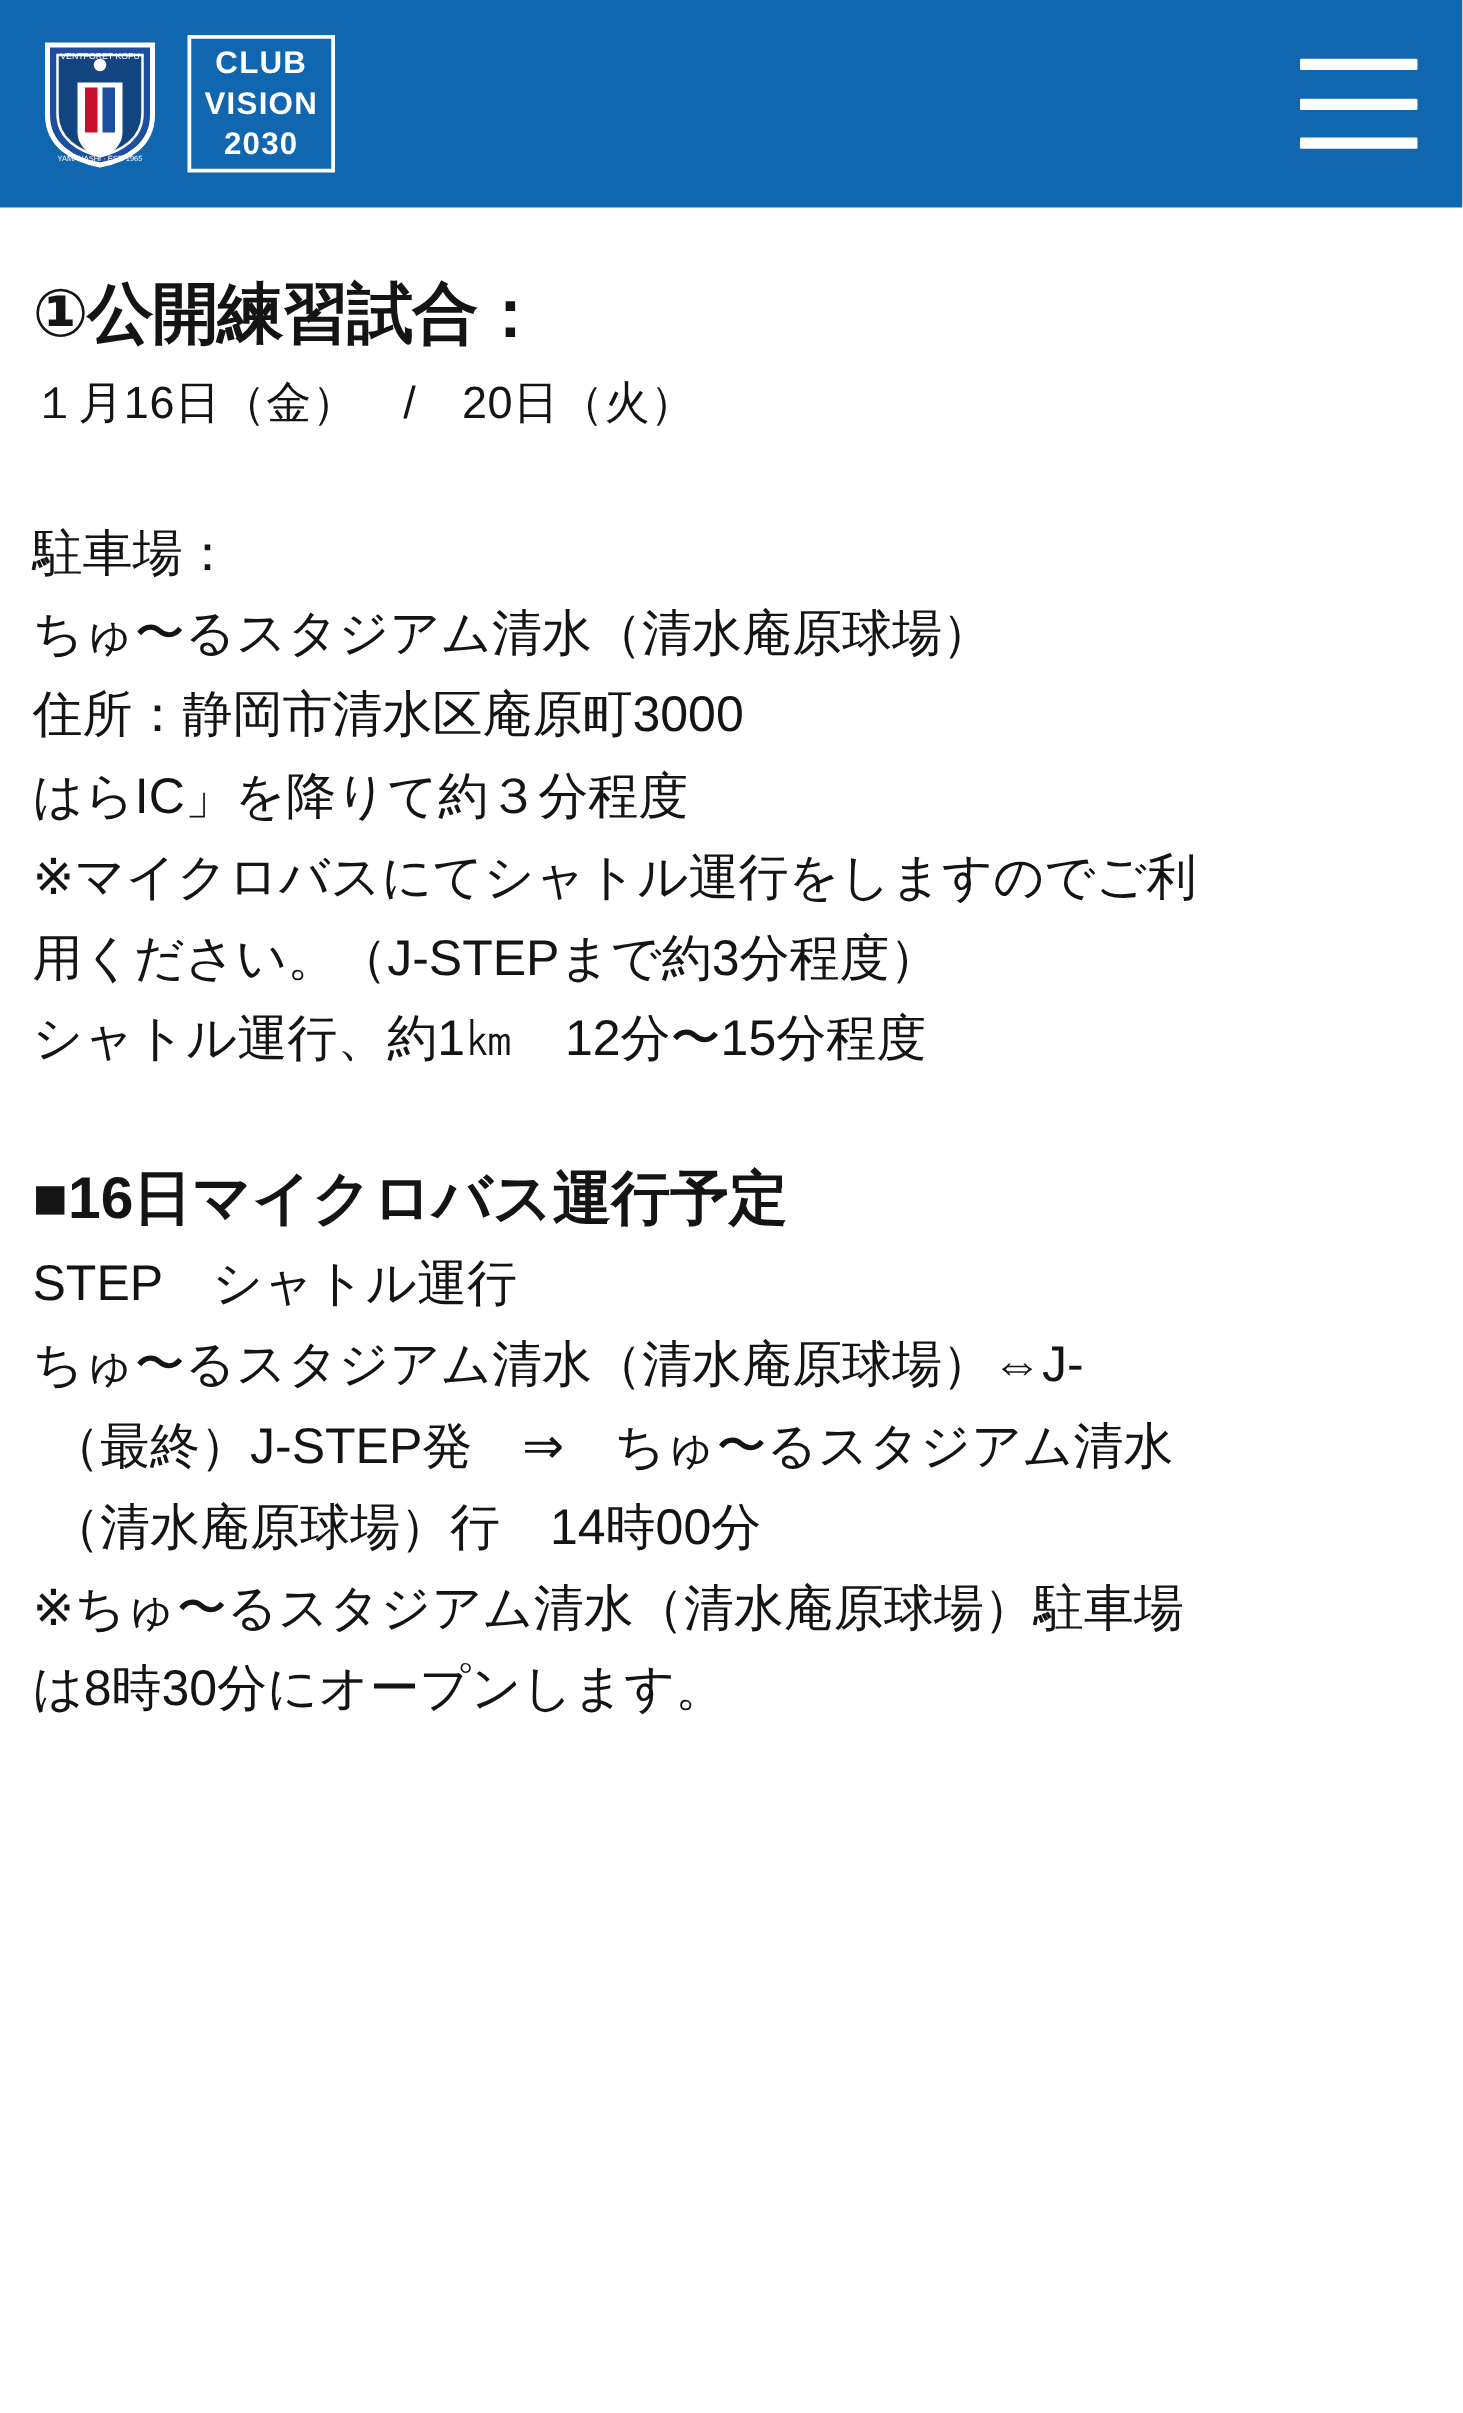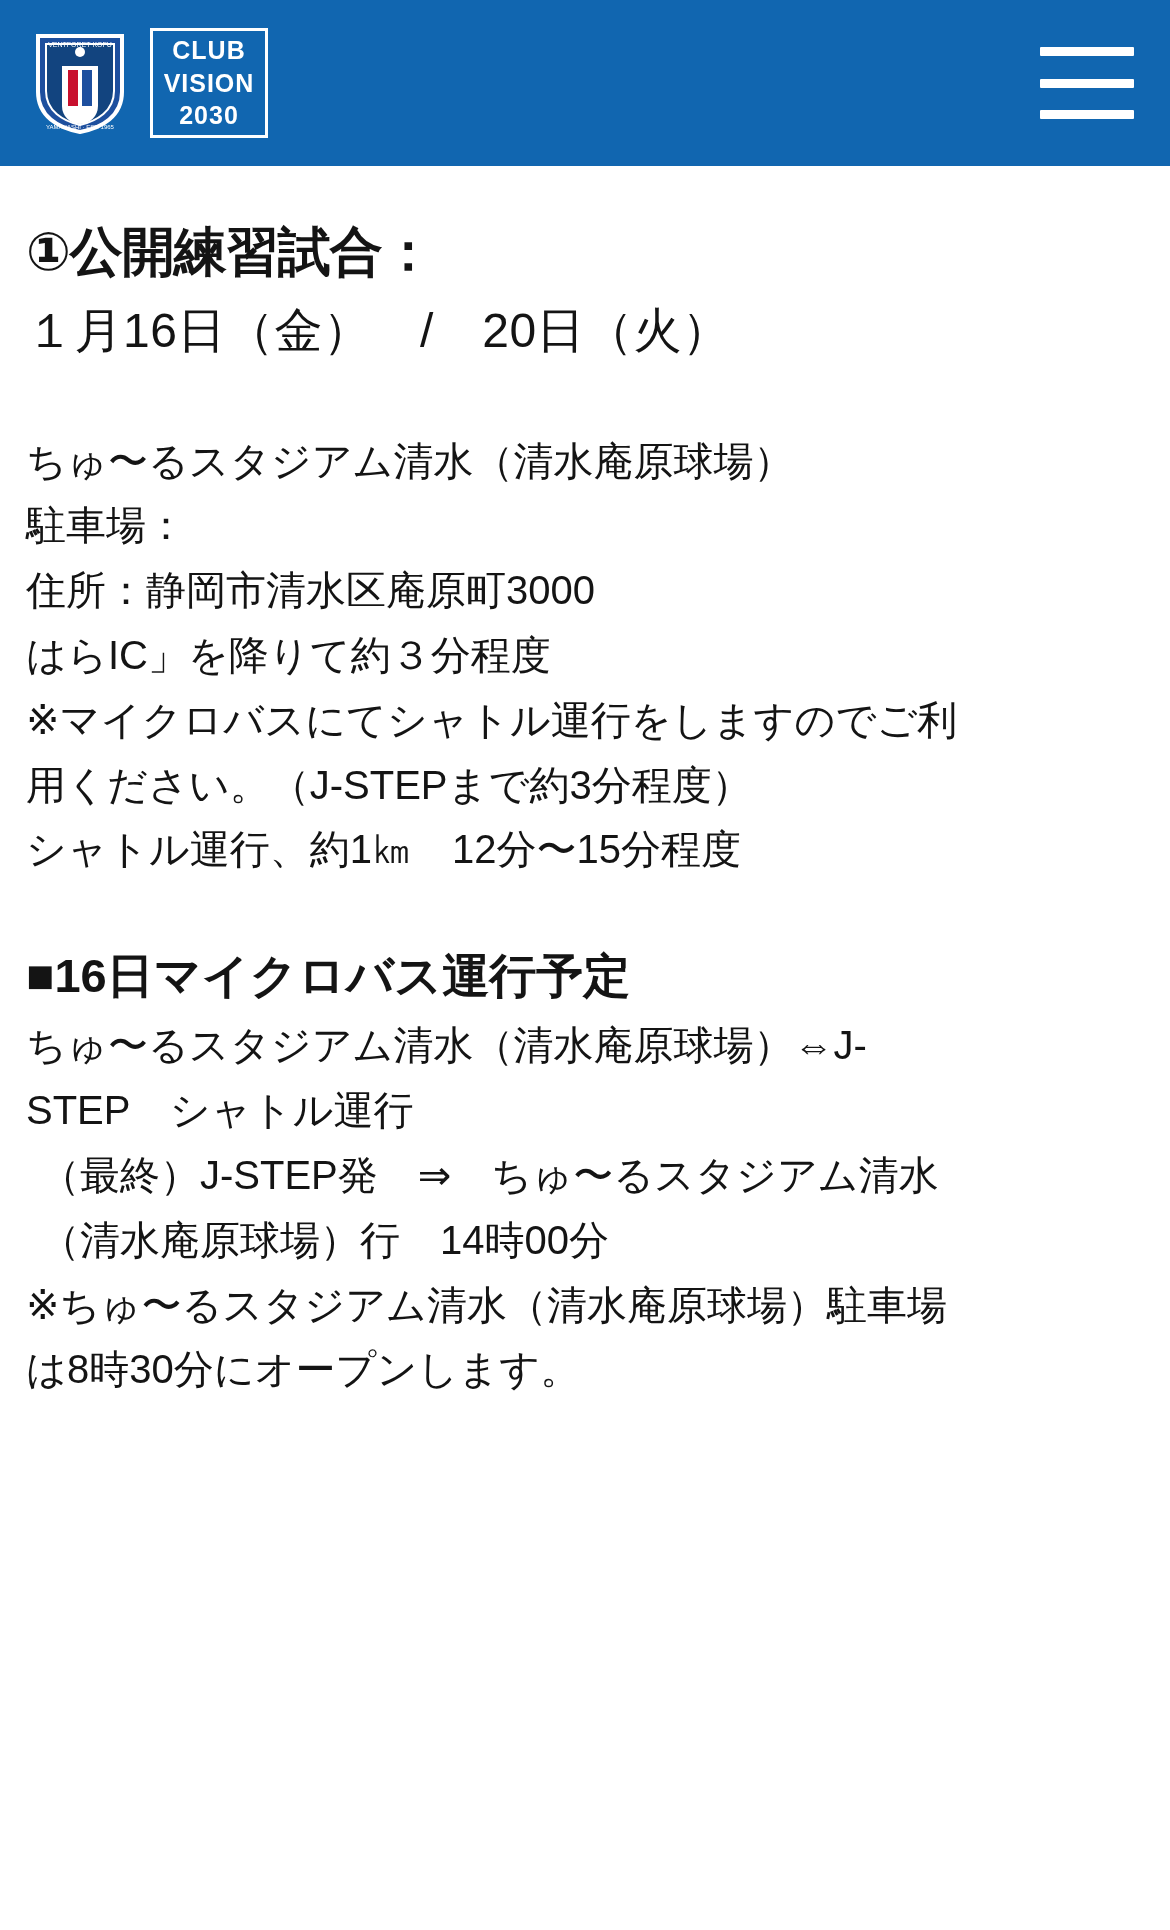--- a/index.html
+++ b/index.html
@@ -74,21 +74,21 @@
     padding: 54px 26px 40px 26px;
   }
   .article h1 {
     font-size: 53px;
     line-height: 1.22;
     font-weight: bold;
     margin: 0 0 10px 0;
     letter-spacing: -1px;
   }
   .subhead {
-    font-size: 48px;
+    font-size: 36px;
     line-height: 1.5;
     margin: 0 0 62px 0;
     letter-spacing: 0.5px;
   }
   .block {
     font-size: 40px;
     line-height: 1.62;
     margin: 0;
   }
   .block p {
@@ -138,34 +138,34 @@
     <i></i>
   </div>
 </header>
 
 <main class="article">
 
   <h1>①公開練習試合：</h1>
   <div class="subhead">１月16日（金）　/　20日（火）</div>
 
   <div class="block">
+    <p>駐車場：</p>
     <p>ちゅ〜るスタジアム清水（清水庵原球場）</p>
-    <p>駐車場：</p>
     <p>住所：静岡市清水区庵原町3000</p>
     <p>はらIC」を降りて約３分程度</p>
     <p>※マイクロバスにてシャトル運行をしますのでご利</p>
     <p>用ください。（J-STEPまで約3分程度）</p>
     <p>シャトル運行、約1㎞　12分〜15分程度</p>
   </div>
 
   <div class="gap"></div>
 
   <div class="block">
     <p class="section-title">■16日マイクロバス運行予定</p>
+    <p>STEP　シャトル運行</p>
     <p>ちゅ〜るスタジアム清水（清水庵原球場）⇔J-</p>
-    <p>STEP　シャトル運行</p>
     <p class="indent">（最終）J-STEP発　⇒　ちゅ〜るスタジアム清水</p>
     <p class="indent">（清水庵原球場）行　14時00分</p>
     <p>※ちゅ〜るスタジアム清水（清水庵原球場）駐車場</p>
     <p>は8時30分にオープンします。</p>
   </div>
 
 </main>
 
 </body></html>

